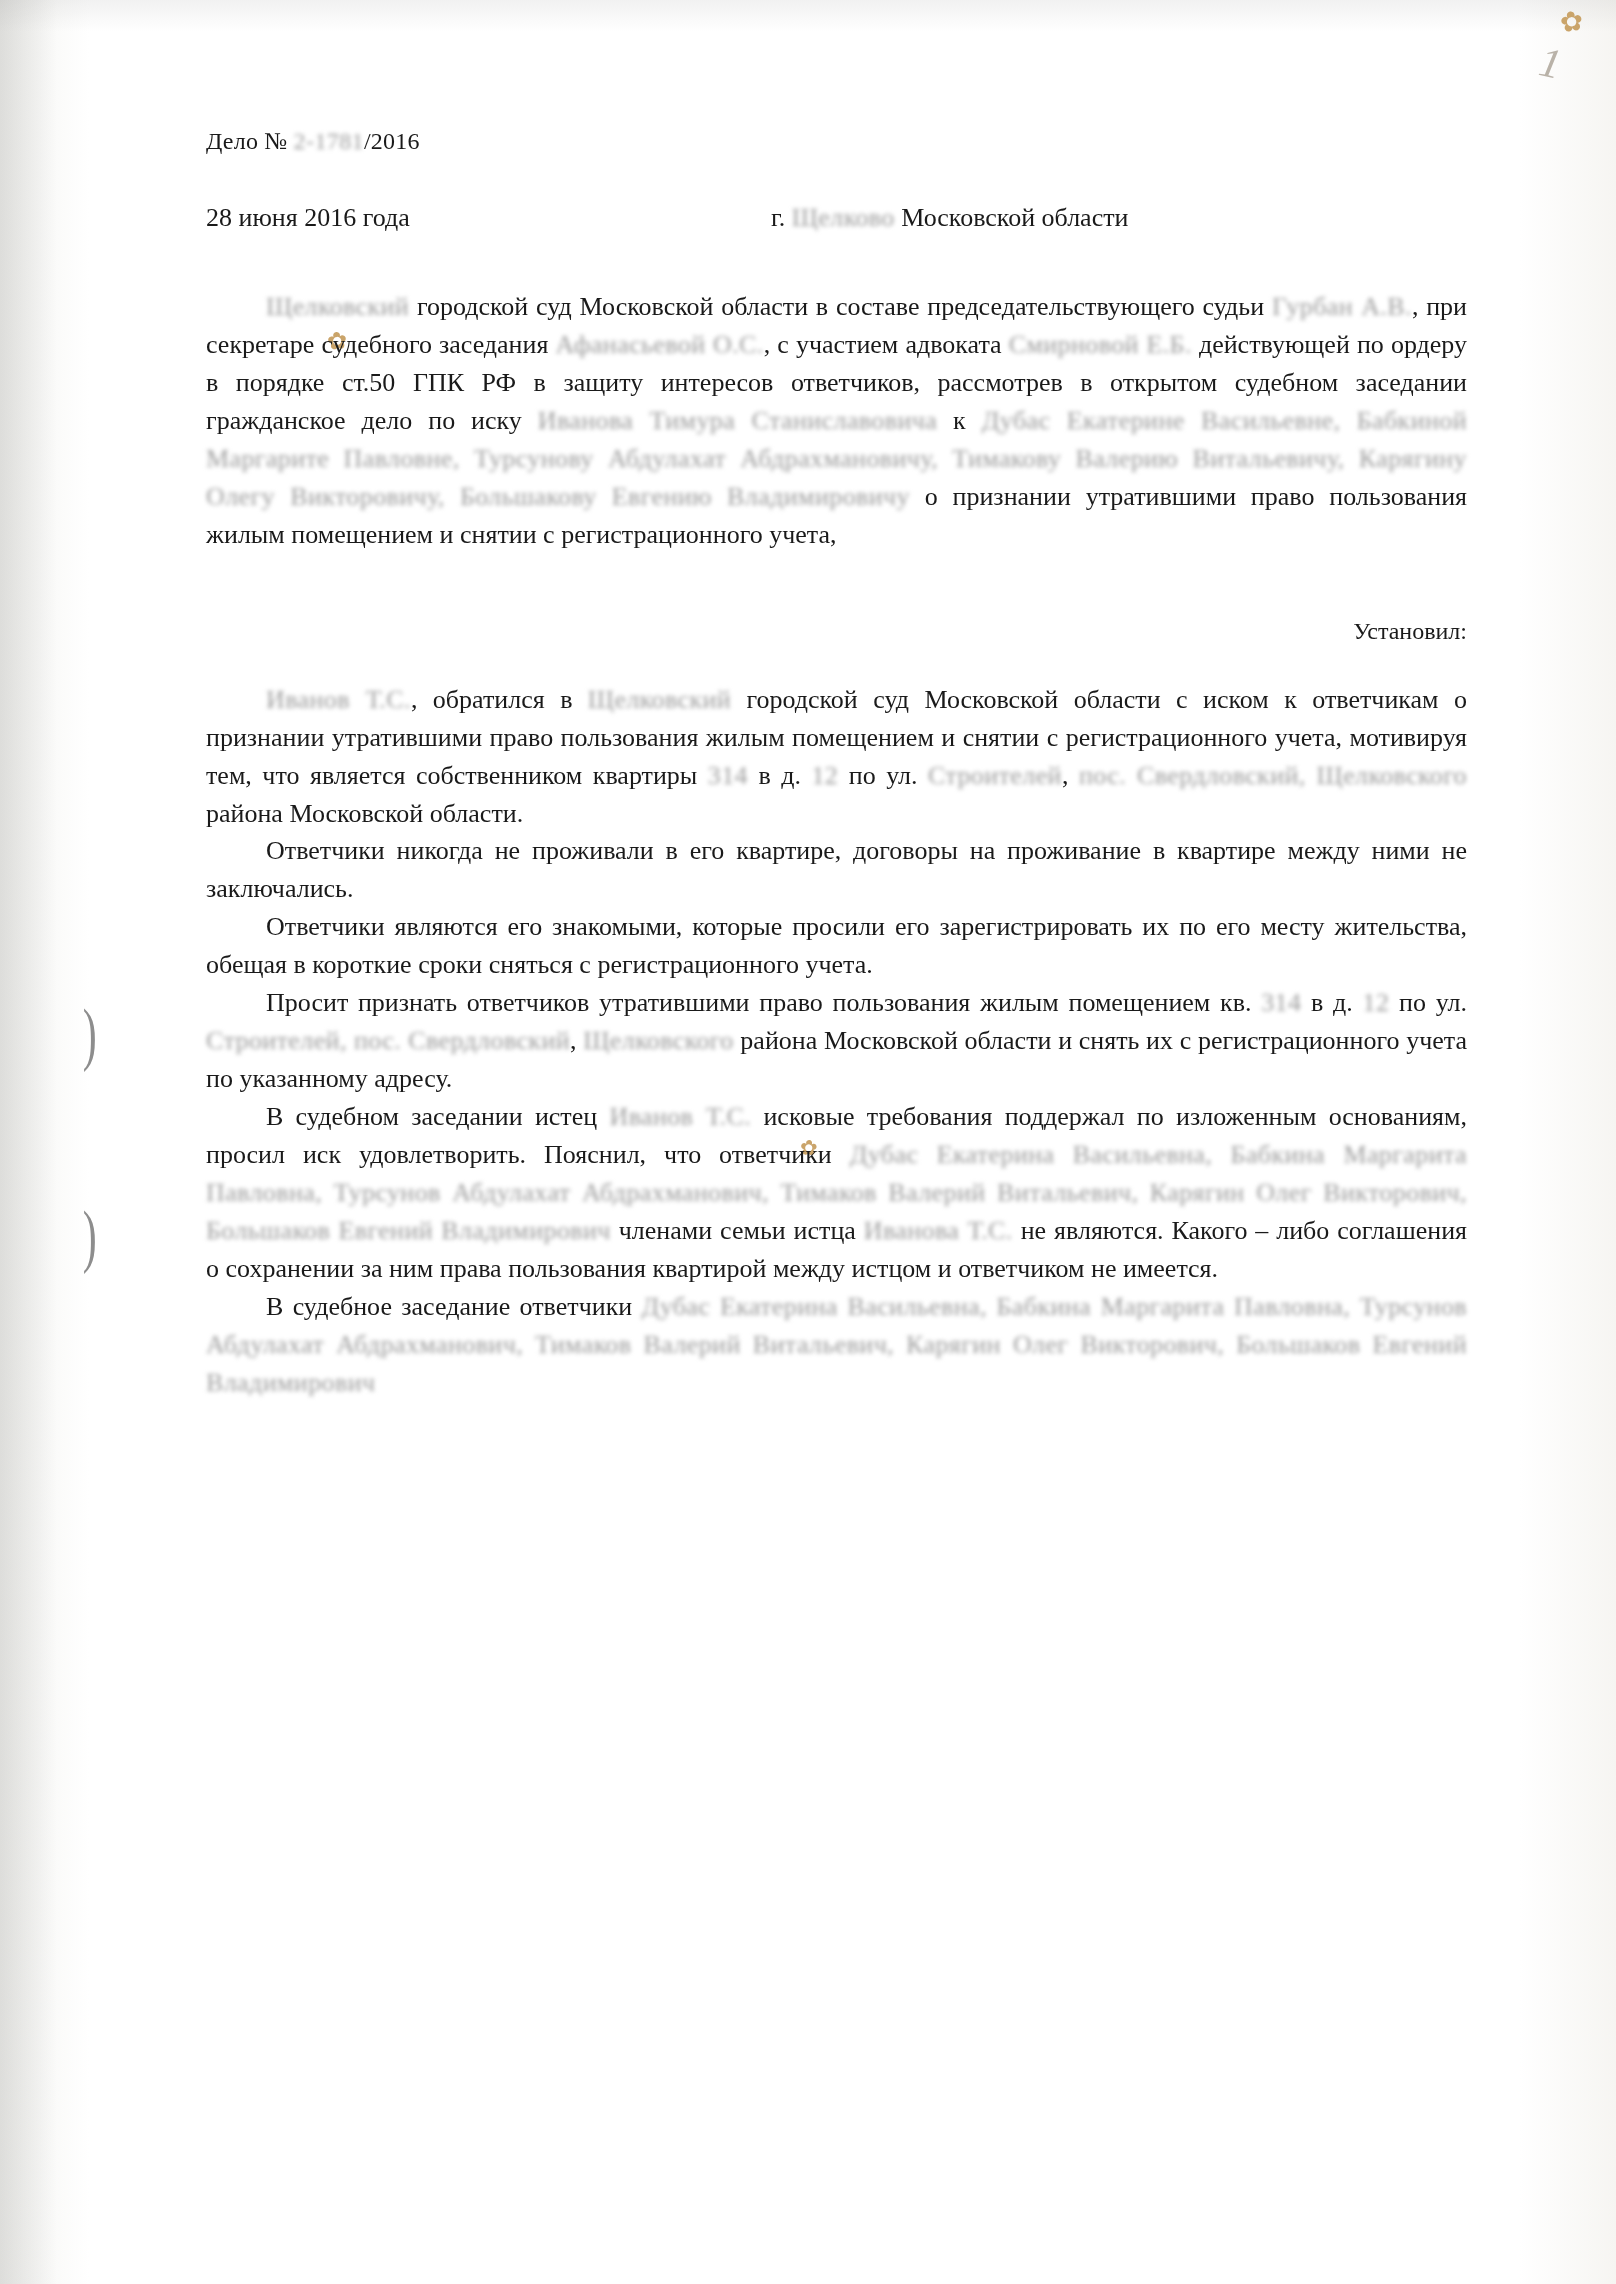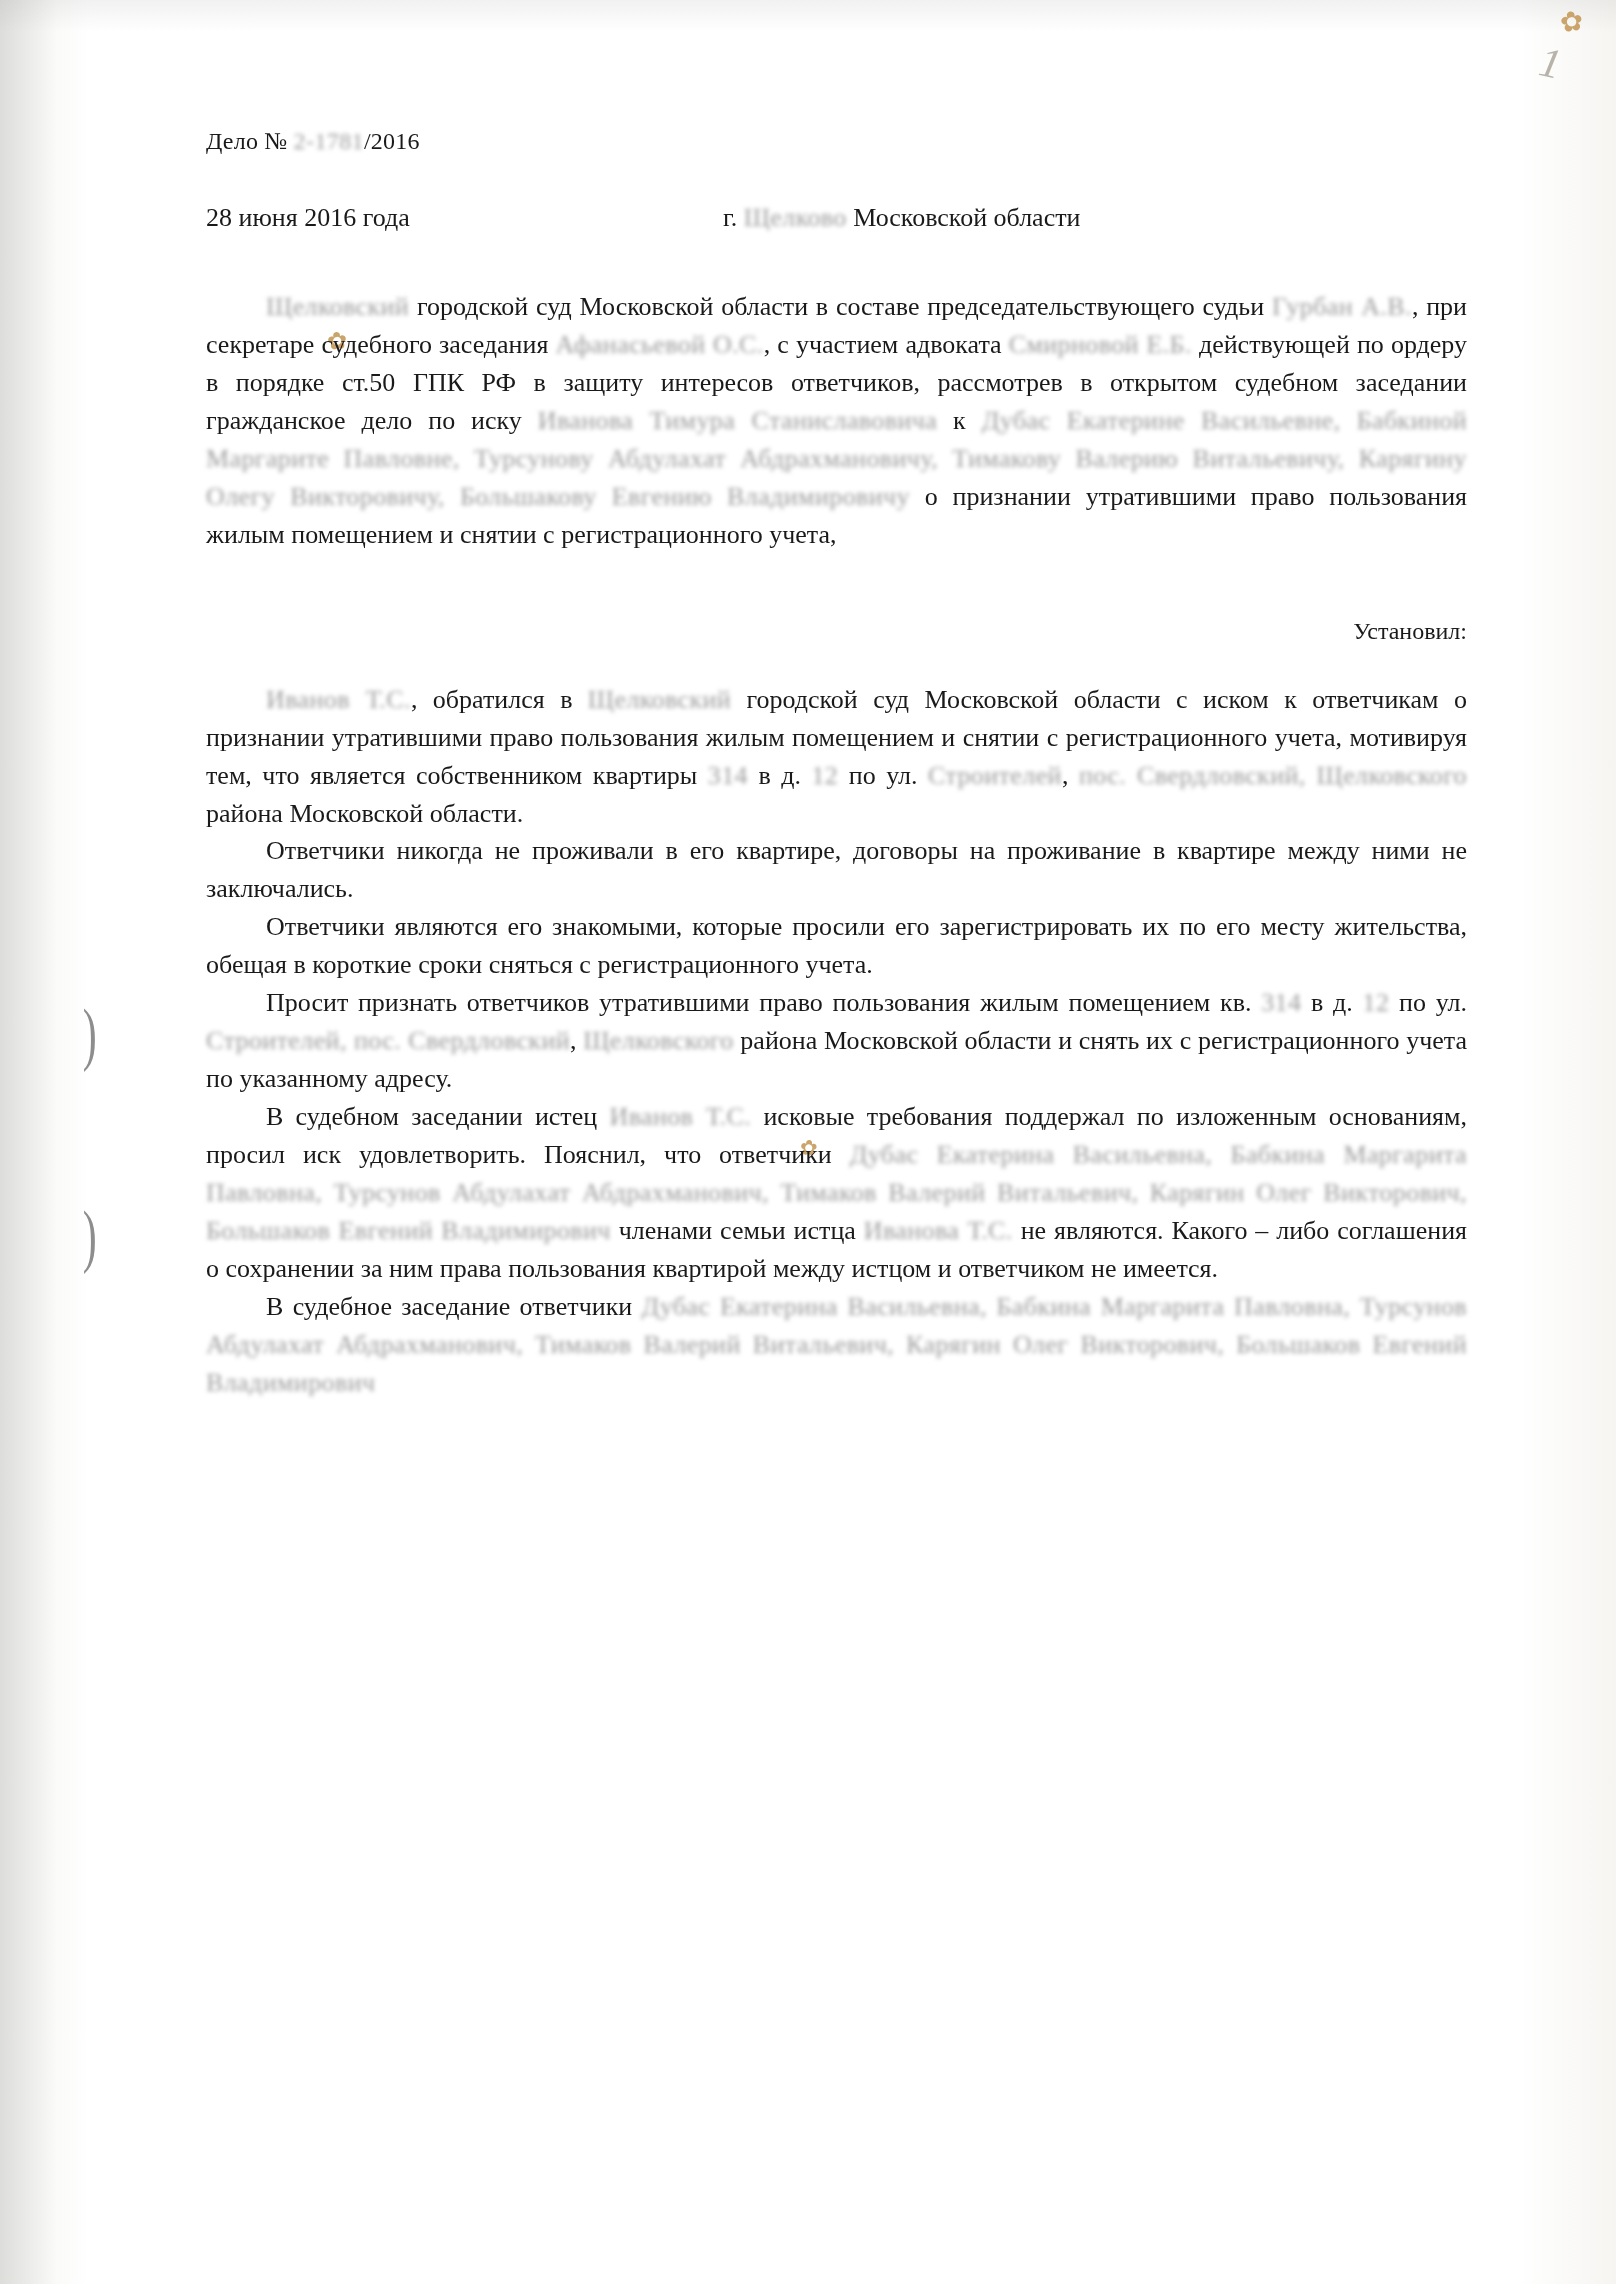--- a/index.html
+++ b/index.html
@@ -45,21 +45,21 @@
   .title-main { font-size: 26px; margin-bottom: 11.3px; }
   .title-sub  { font-size: 26px; }
 
   .datecity {
     display: flex;
     align-items: flex-start;
     font-size: 26px;
     margin-bottom: 55px;
   }
   .datecity .date { width: 517px; }
-  .datecity .city { flex: 1; }
+  .datecity .city { flex: 1; margin-left: 48px; }
 
   p.body {
     font-size: 26px;
     line-height: 1.46;
     text-align: justify;
     text-justify: inter-word;
     text-indent: 60px;
     margin: 0 0 0 0;
   }
 

